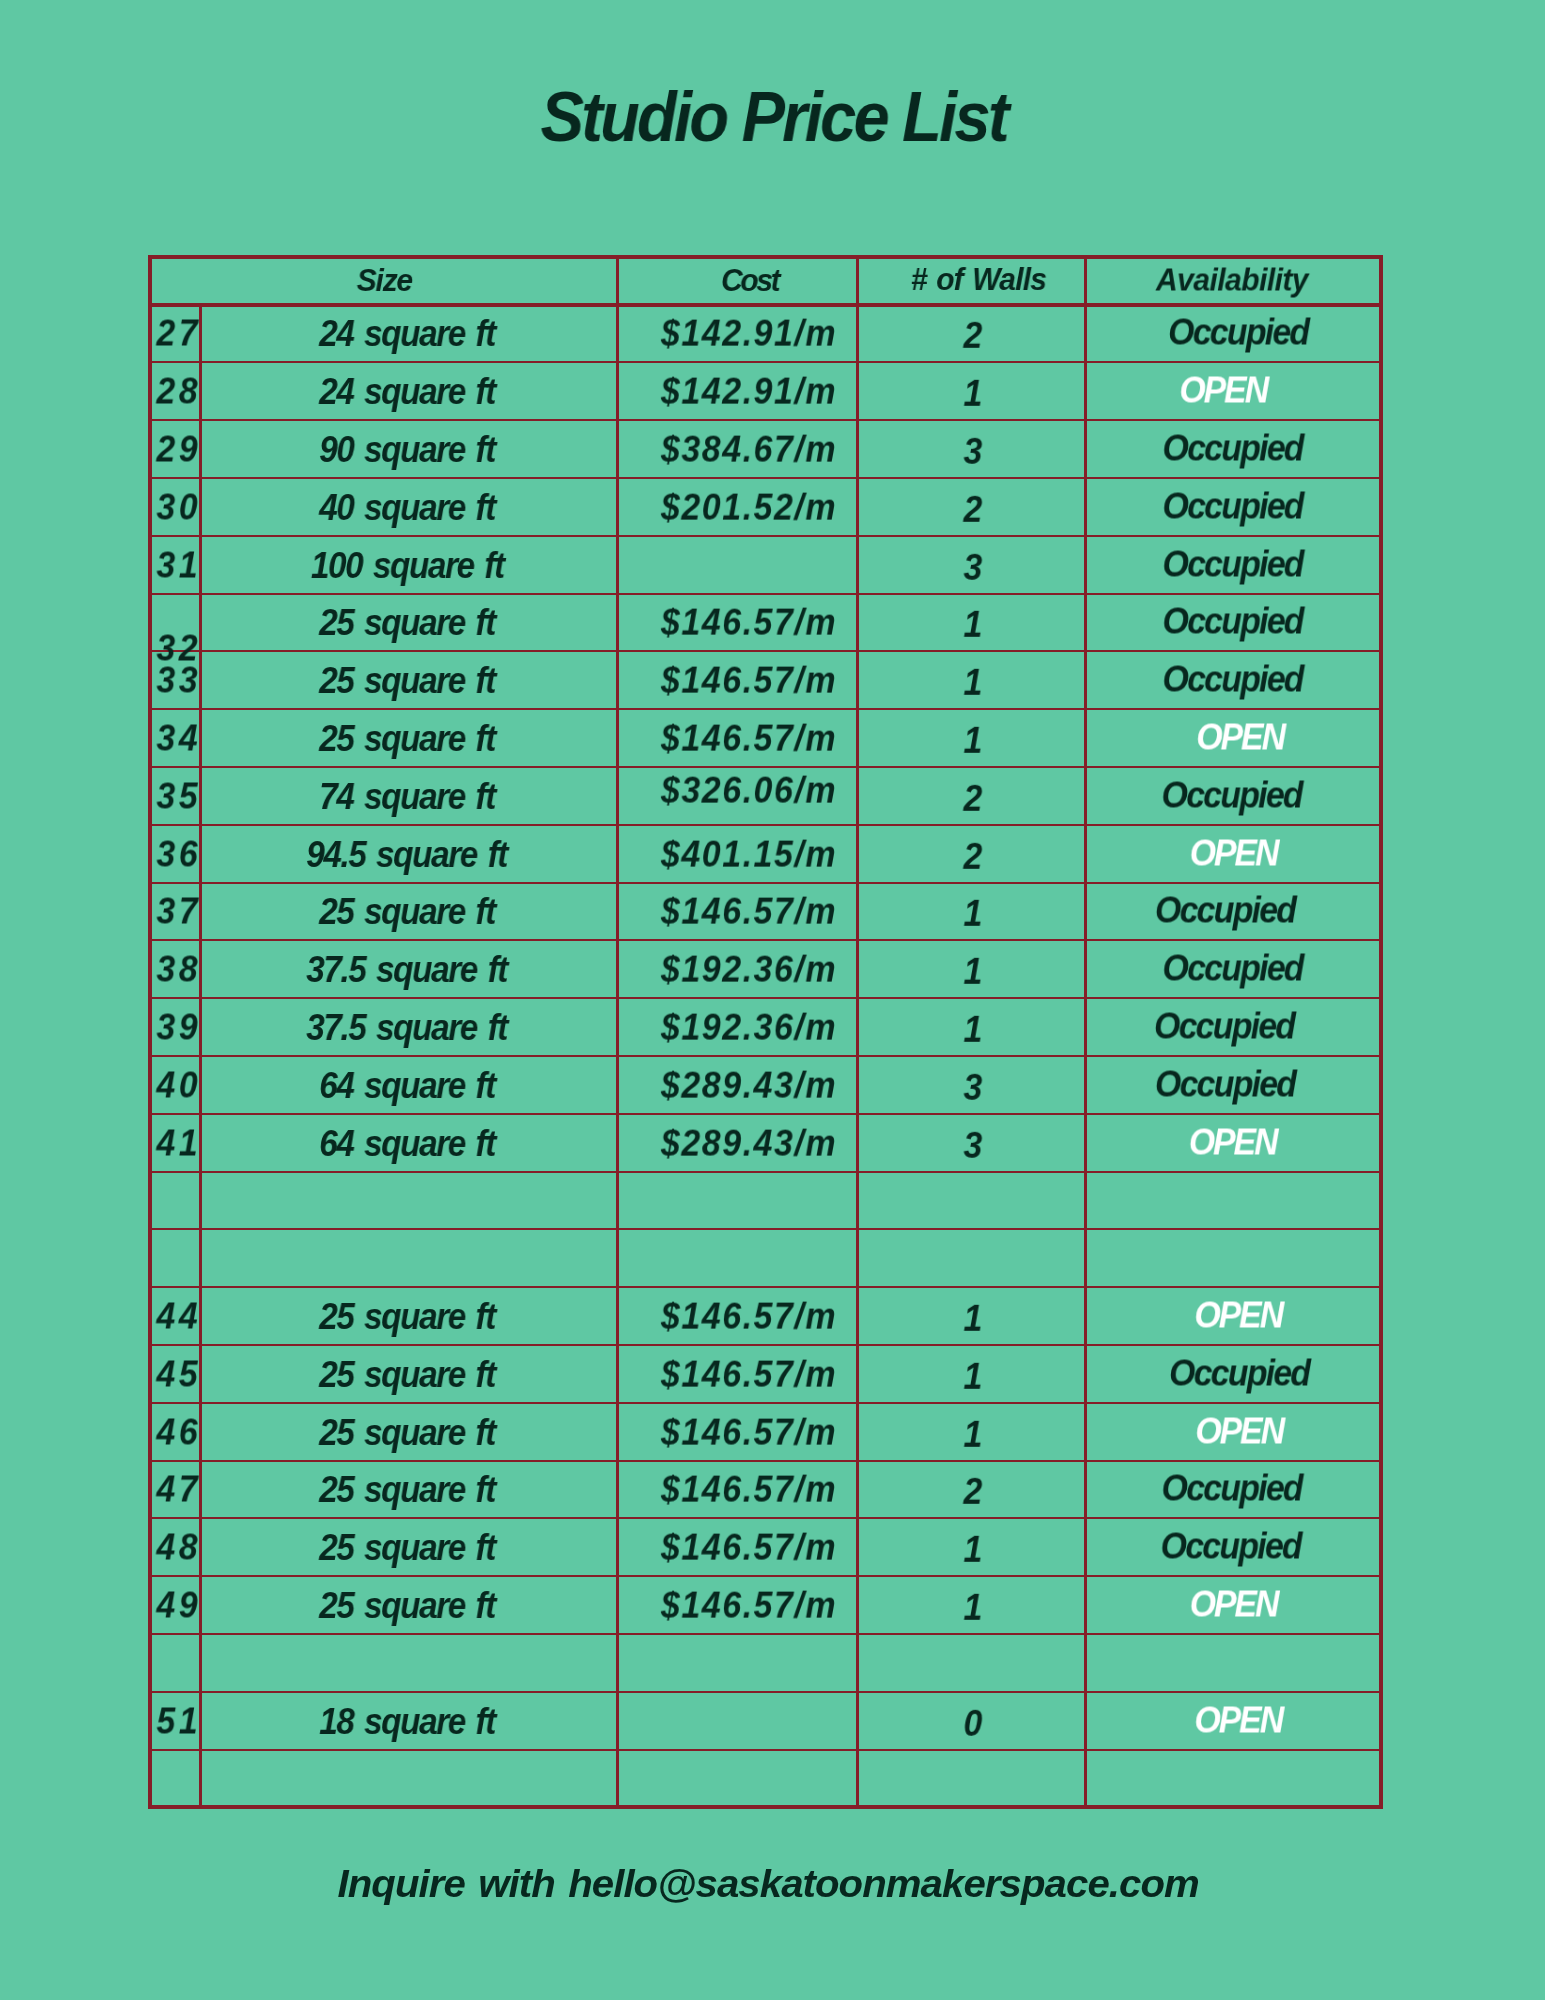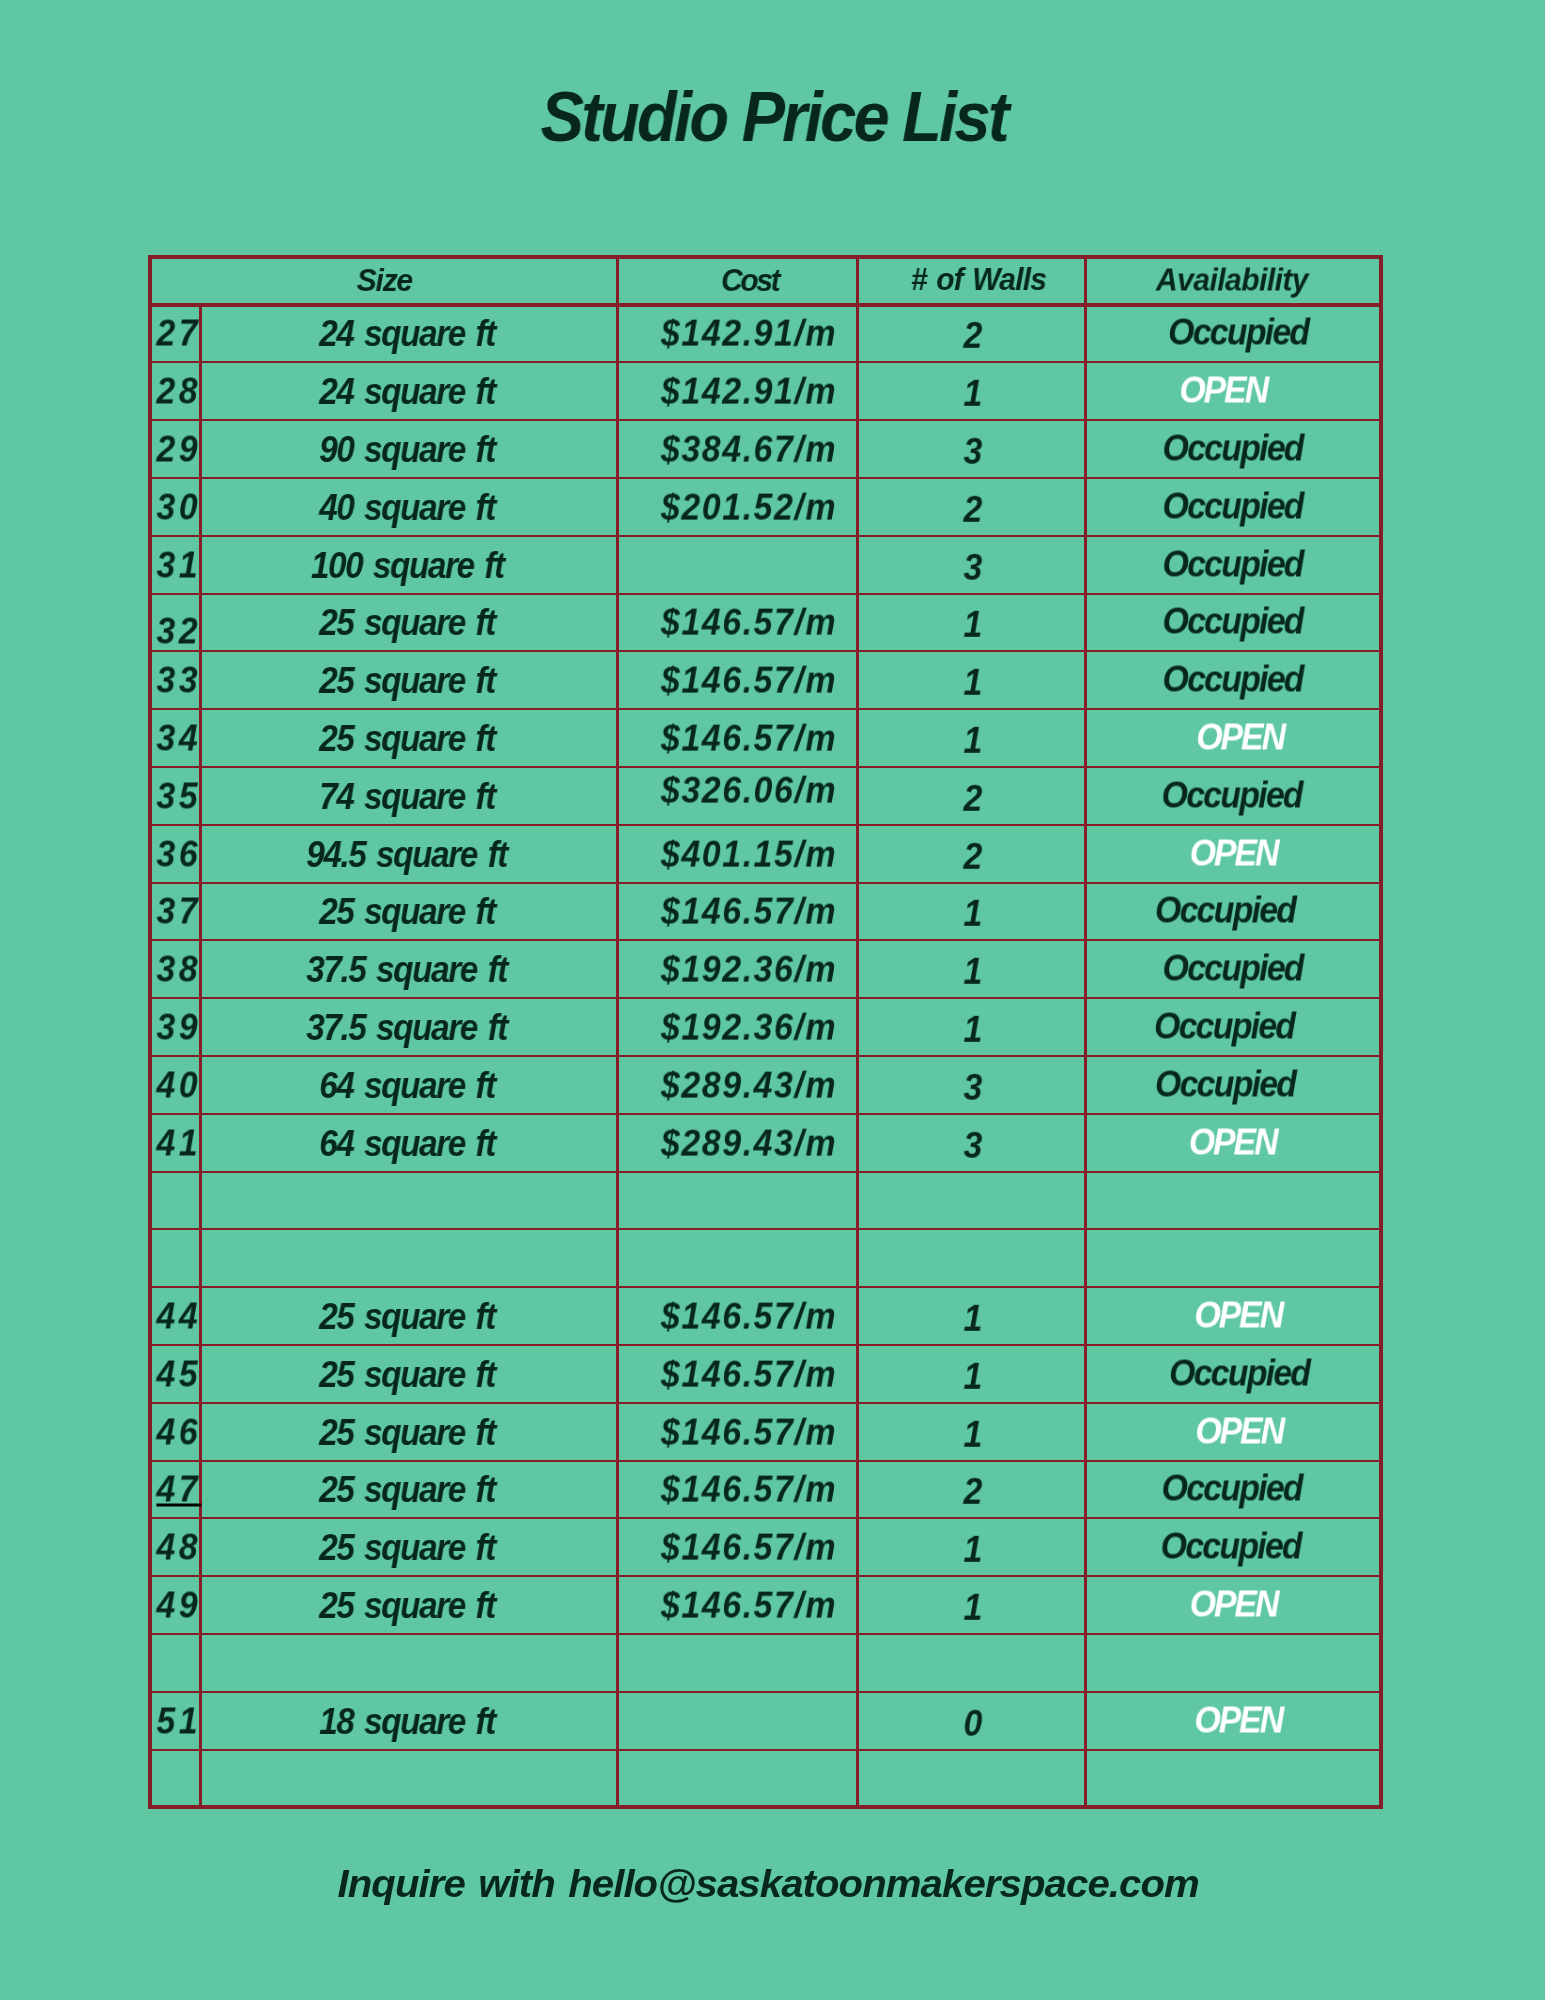--- a/index.html
+++ b/index.html
@@ -138,21 +138,21 @@
       </div>
       <div class="cellwrap" style="left: 50.5px; top: 278.8px; width: 416.5px; height: 57.8px;">
         <span class="txt" style="font-size: 36px; letter-spacing: -1.5px; word-spacing: 3px; transform: scaleX(0.925) translateY(1px) translateX(-1px); margin-right: 1.5px;">100 square ft</span>
       </div>
       <div class="cellwrap" style="left: 707.5px; top: 278.8px; width: 228px; height: 57.8px;">
         <span class="txt" style="font-size: 36px; transform: scaleX(0.94) translateY(2.8px) translateX(2px);">3</span>
       </div>
       <div class="cellwrap" style="left: 935.5px; top: 278.8px; width: 295.5px; height: 57.8px;">
         <span class="txt" style="font-size: 36px; letter-spacing: -1.85px; transform: scaleX(0.94) translateY(-0.5px); margin-right: 1.85px;">Occupied</span>
       </div>
-      <div class="cellwrap left" style="left: 5px; top: 336.6px; width: 45.5px; height: 75px;">
+      <div class="cellwrap left" style="left: 5px; top: 336.6px; width: 45.5px; height: 75px; align-items: flex-end;">
         <span class="txt" style="font-size: 36px; letter-spacing: 3.8px; transform: scaleX(0.94) translateY(0.5px); margin-right: -3.8px;">32</span>
       </div>
       <div class="cellwrap" style="left: 50.5px; top: 336.6px; width: 416.5px; height: 57.8px;">
         <span class="txt" style="font-size: 36px; letter-spacing: -1.5px; word-spacing: 3px; transform: scaleX(0.925) translateY(1px) translateX(-1px); margin-right: 1.5px;">25 square ft</span>
       </div>
       <div class="cellwrap" style="left: 467px; top: 336.6px; width: 240.5px; height: 57.8px;">
         <span class="txt" style="font-size: 36px; letter-spacing: 1.7px; transform: scaleX(0.94) translateY(0.6px) translateX(12px); margin-right: -1.7px;">$146.57/m</span>
       </div>
       <div class="cellwrap" style="left: 707.5px; top: 336.6px; width: 228px; height: 57.8px;">
         <span class="txt" style="font-size: 36px; transform: scaleX(0.94) translateY(2.8px) translateX(2px);">1</span>
@@ -363,21 +363,21 @@
       </div>
       <div class="cellwrap" style="left: 467px; top: 1145.8px; width: 240.5px; height: 57.8px;">
         <span class="txt" style="font-size: 36px; letter-spacing: 1.7px; transform: scaleX(0.94) translateY(0.6px) translateX(12px); margin-right: -1.7px;">$146.57/m</span>
       </div>
       <div class="cellwrap" style="left: 707.5px; top: 1145.8px; width: 228px; height: 57.8px;">
         <span class="txt" style="font-size: 36px; transform: scaleX(0.94) translateY(2.8px) translateX(2px);">1</span>
       </div>
       <div class="cellwrap" style="left: 935.5px; top: 1145.8px; width: 295.5px; height: 57.8px;">
         <span class="txt open" style="font-size: 36px; letter-spacing: -2.2px; transform: scaleX(0.94) translateY(-0.5px) translateX(7px); margin-right: 2.2px;">OPEN</span>
       </div>
-      <div class="cellwrap left" style="left: 5px; top: 1203.6px; width: 45.5px; height: 57.8px; text-decoration: underline;">
+      <div class="cellwrap left" style="left: 5px; top: 1203.6px; width: 45.5px; height: 57.8px;">
         <span class="txt" style="font-size: 36px; letter-spacing: 3.8px; transform: scaleX(0.94) translateY(0.5px); margin-right: -3.8px;">47</span>
       </div>
       <div class="cellwrap" style="left: 50.5px; top: 1203.6px; width: 416.5px; height: 57.8px;">
         <span class="txt" style="font-size: 36px; letter-spacing: -1.5px; word-spacing: 3px; transform: scaleX(0.925) translateY(1px) translateX(-1px); margin-right: 1.5px;">25 square ft</span>
       </div>
       <div class="cellwrap" style="left: 467px; top: 1203.6px; width: 240.5px; height: 57.8px;">
         <span class="txt" style="font-size: 36px; letter-spacing: 1.7px; transform: scaleX(0.94) translateY(0.6px) translateX(12px); margin-right: -1.7px;">$146.57/m</span>
       </div>
       <div class="cellwrap" style="left: 707.5px; top: 1203.6px; width: 228px; height: 57.8px;">
         <span class="txt" style="font-size: 36px; transform: scaleX(0.94) translateY(2.8px) translateX(2px);">2</span>

